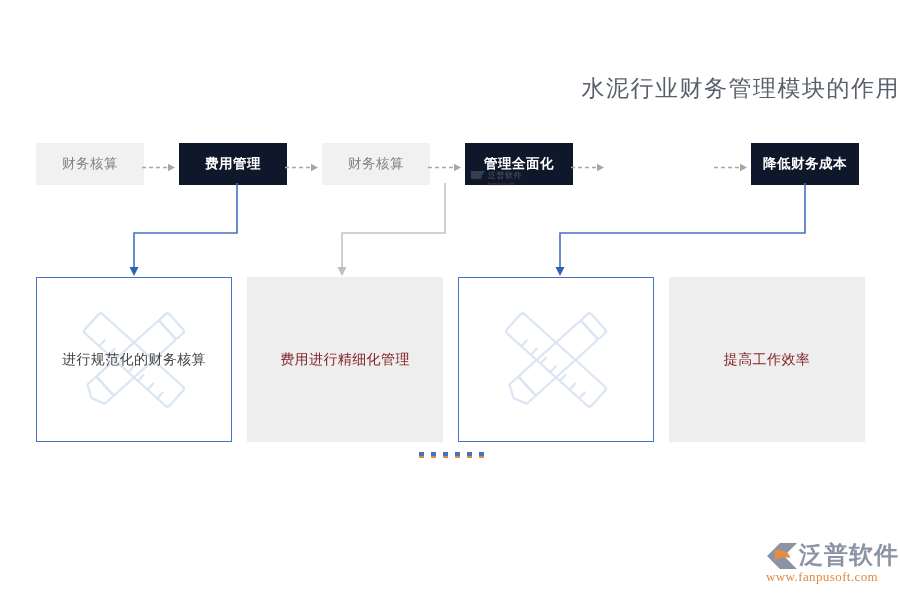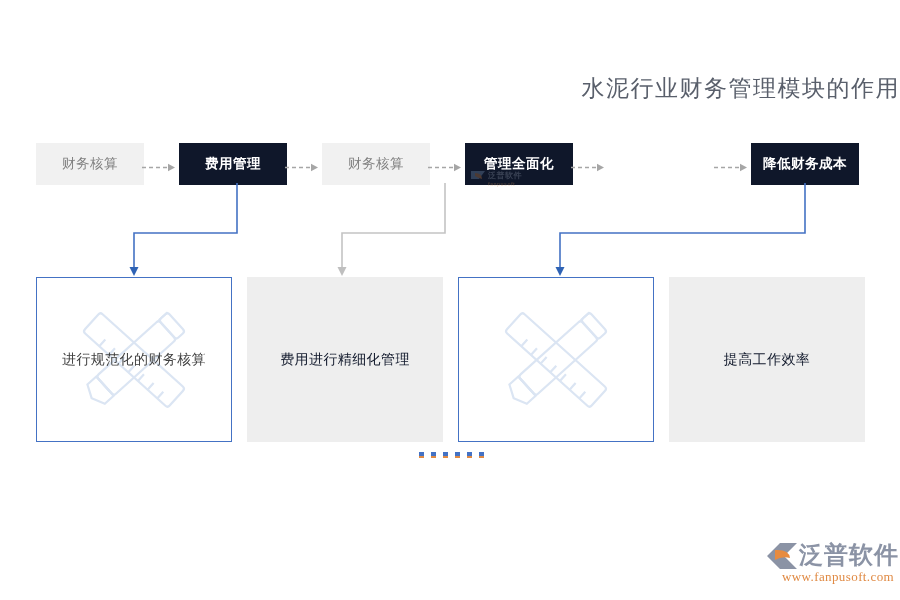--- a/index.html
+++ b/index.html
@@ -116,21 +116,21 @@
     overflow: hidden;
   }
   .card.outlined {
     background: #ffffff;
     border: 1px solid #4472c4;
     color: #3f3f3f;
   }
   .card.filled {
     background: #eeeeee;
     border: 1px solid #eeeeee;
-    color: #0f172a;
+    color: #7f1d1d;
   }
   .card-text {
     position: relative;
     z-index: 2;
   }
   .card-watermark {
     position: absolute;
     left: 50%;
     top: 50%;
     transform: translate(-50%, -50%);
@@ -174,21 +174,21 @@
     top: 0px;
     font-size: 24px;
     font-weight: 700;
     color: #8b93a5;
     letter-spacing: 1px;
     line-height: 29px;
     white-space: nowrap;
   }
   .logo-url {
     position: absolute;
-    left: 16px;
+    left: 0;
     top: 29px;
     font-size: 13px;
     color: #e08a44;
     font-family: "Liberation Serif", "DejaVu Serif", serif;
     letter-spacing: 0.4px;
     white-space: nowrap;
   }
 </style>
 </head>
 <body>

